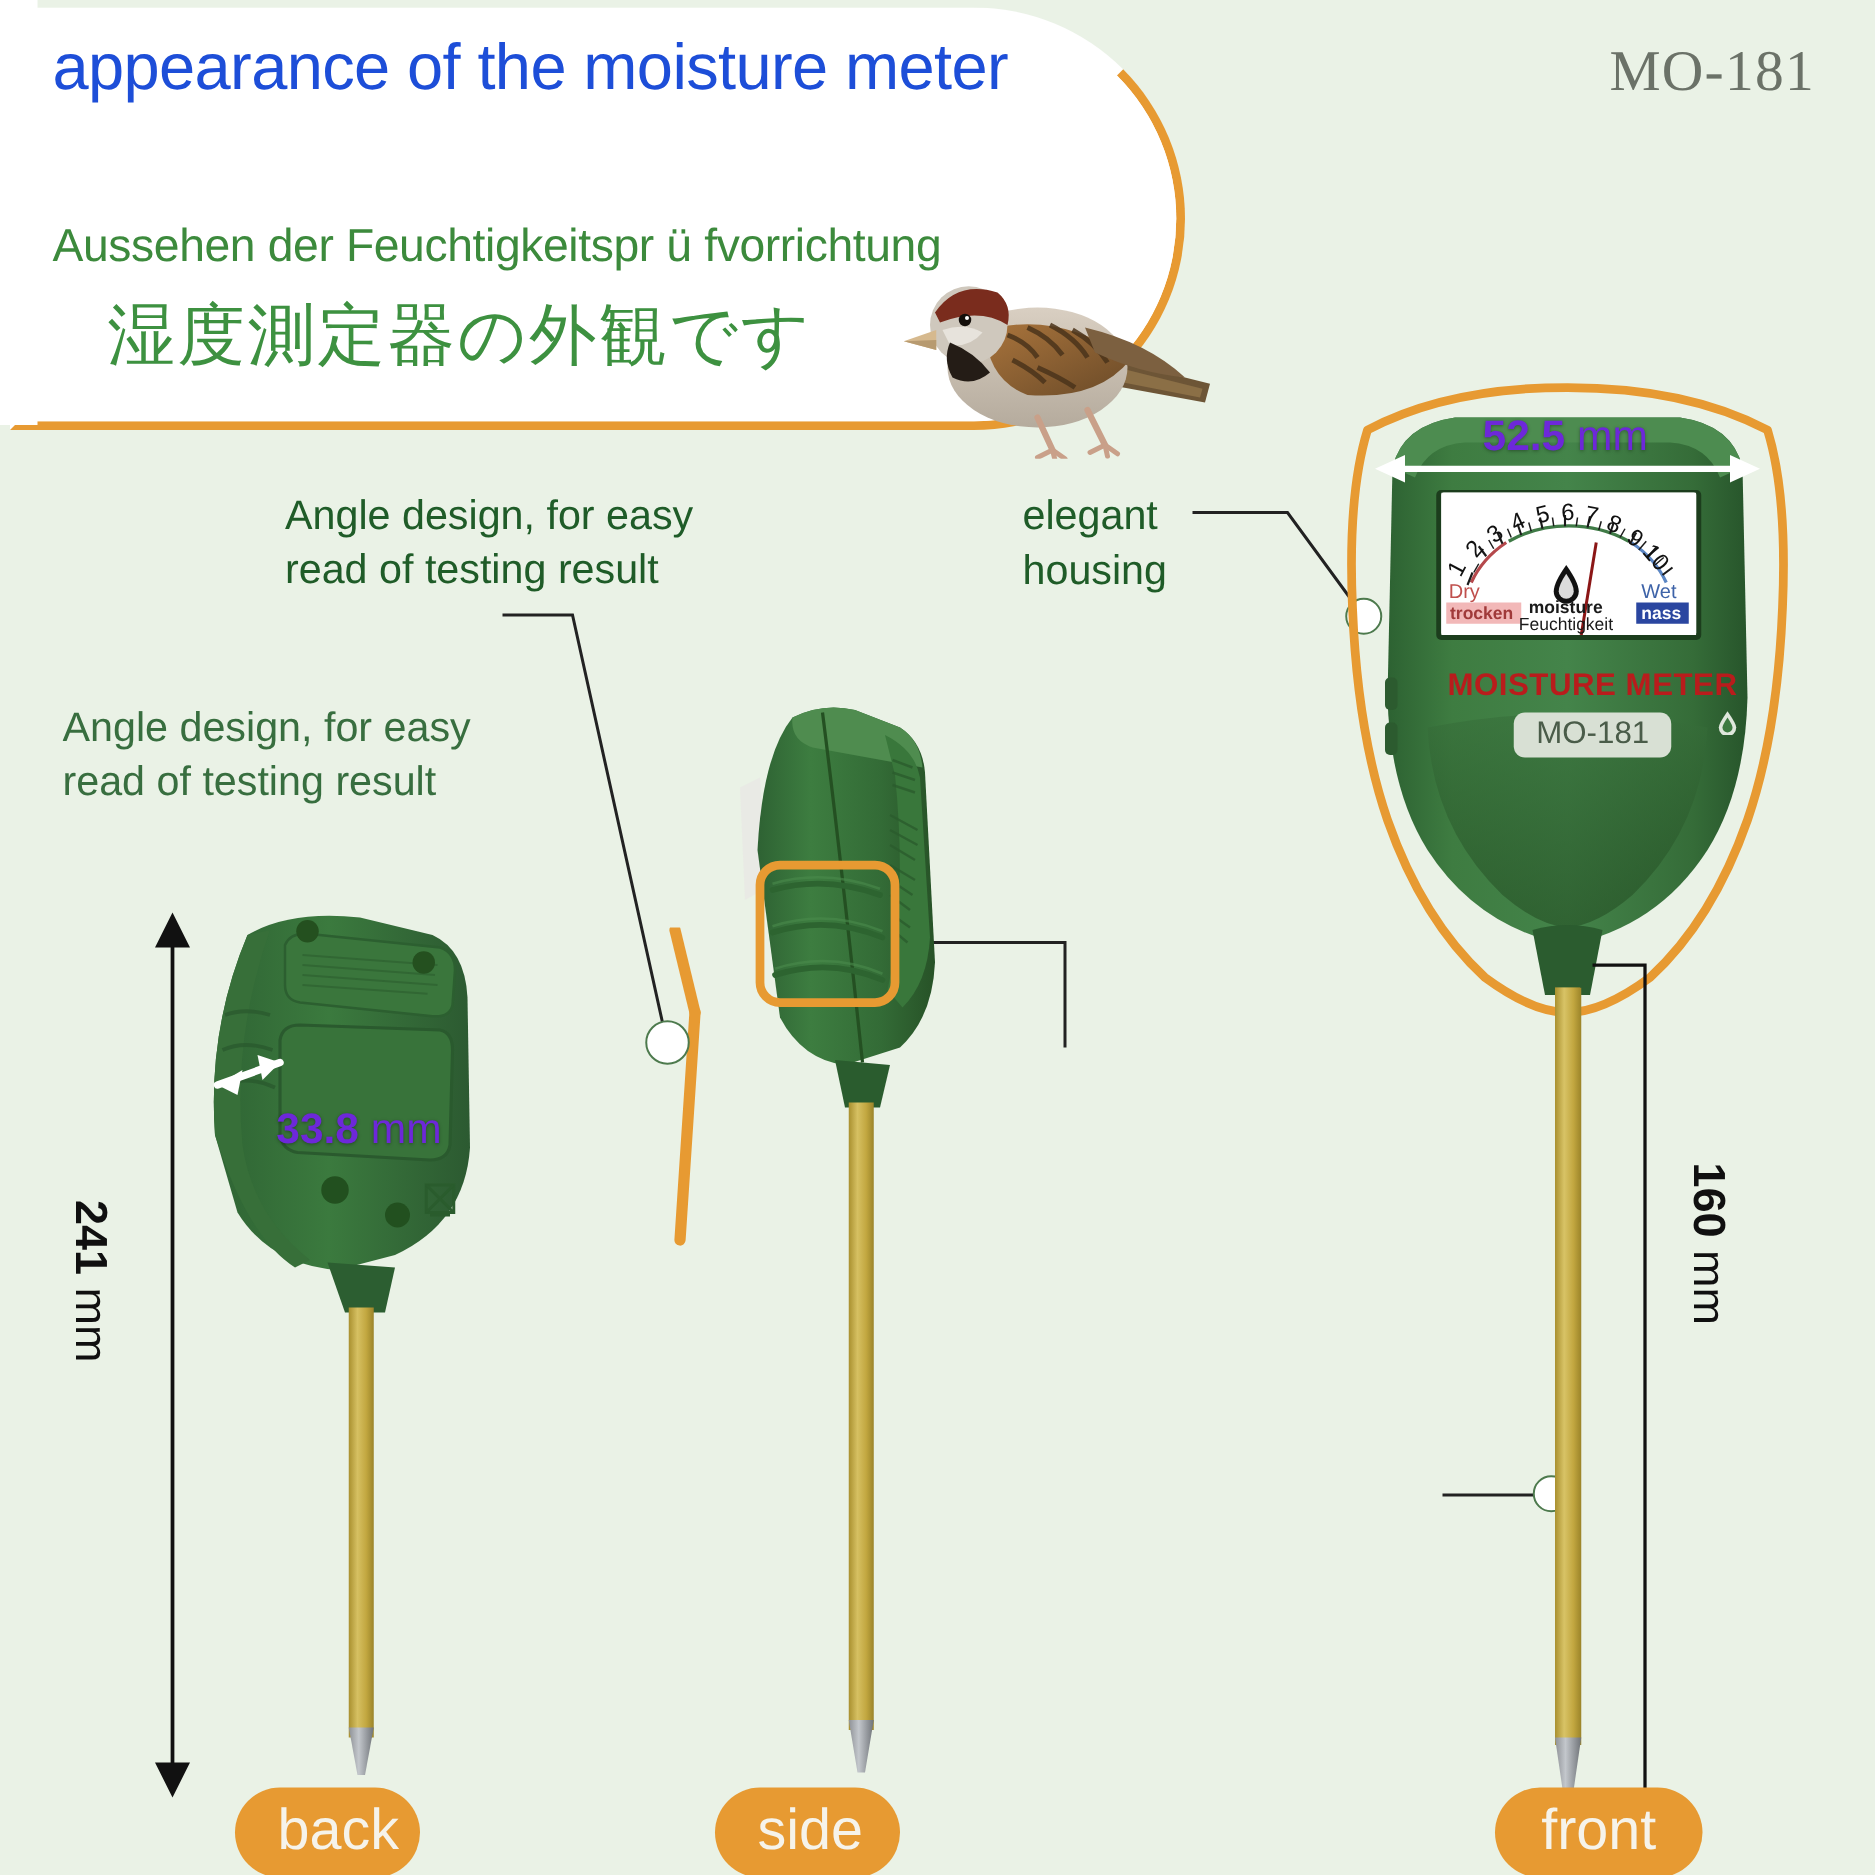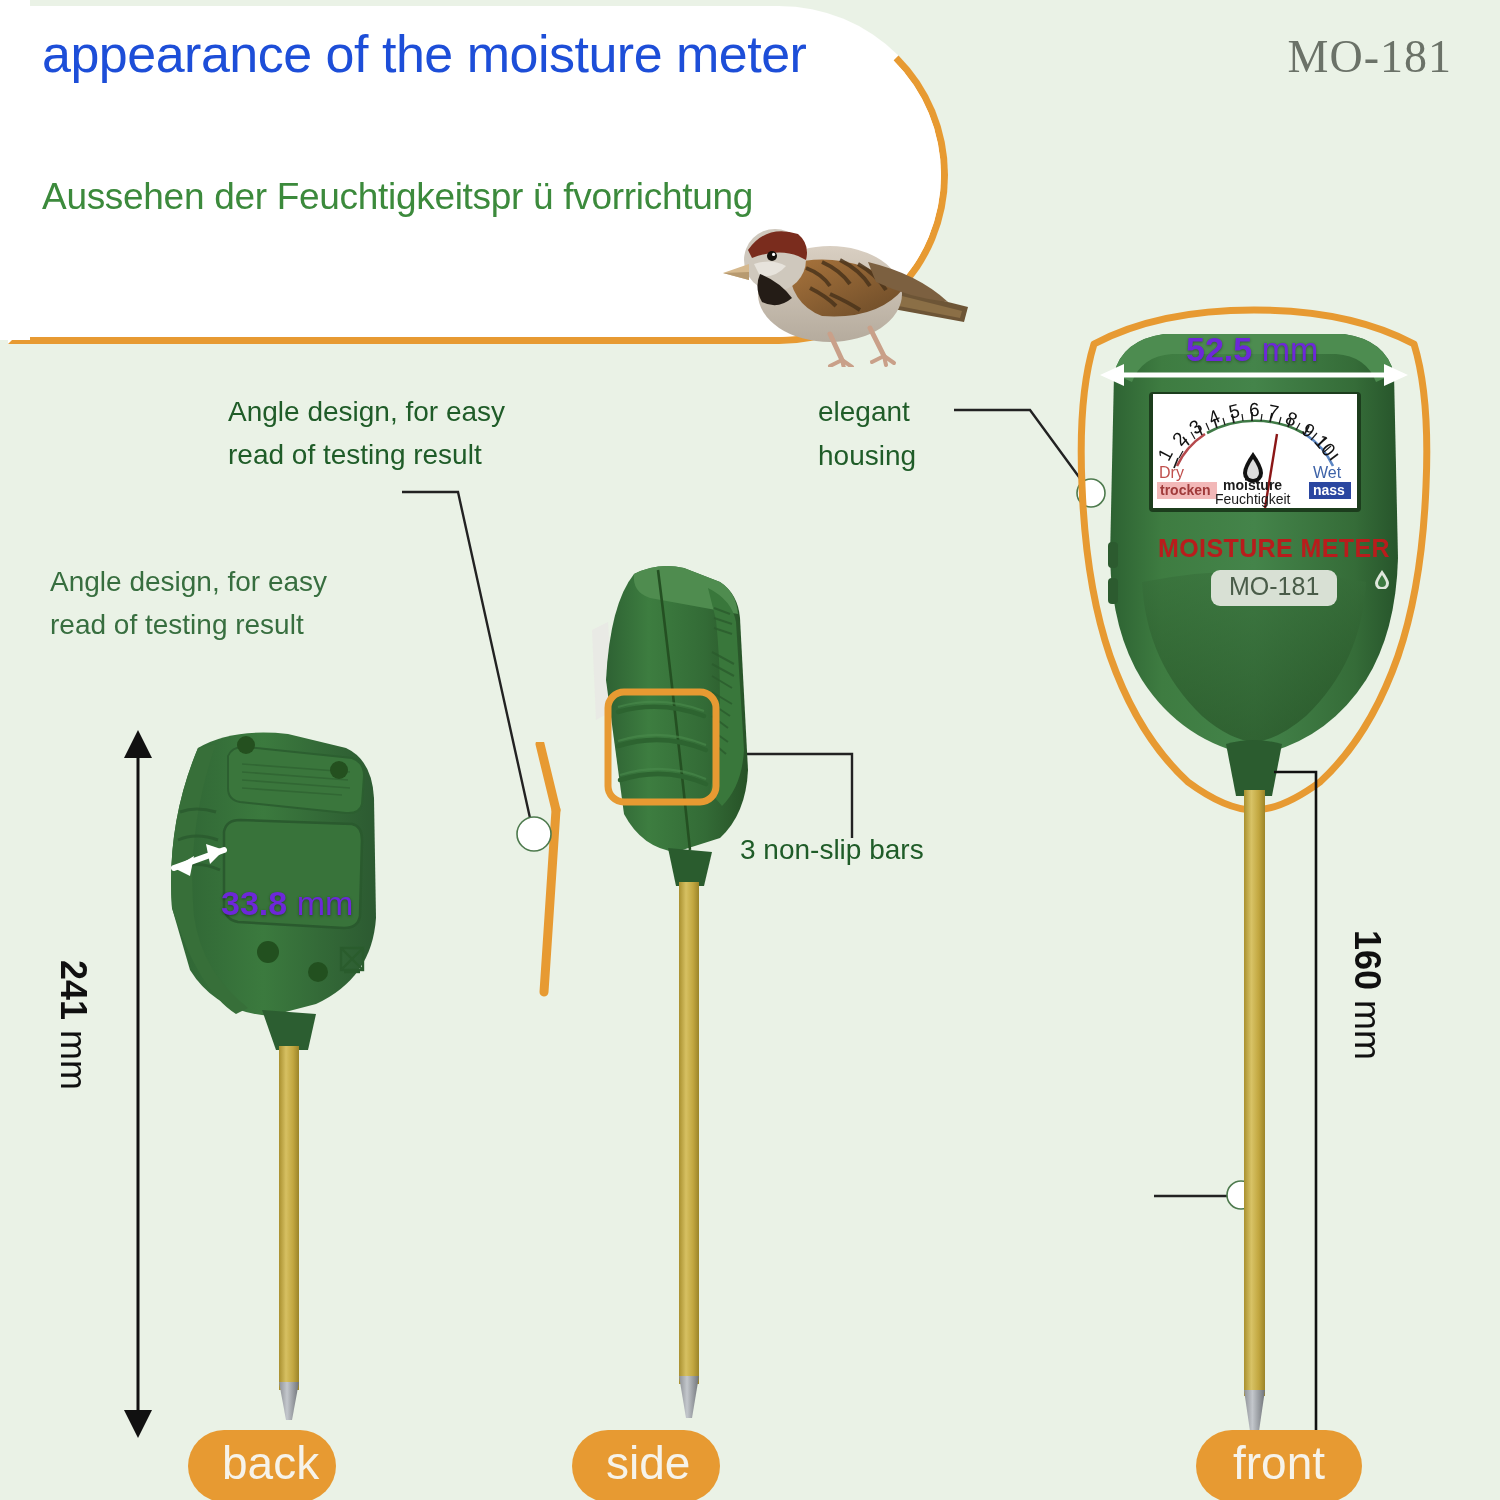--- a/index.html
+++ b/index.html
@@ -55,21 +55,21 @@
     font-size: 46px; color: #6b7268; letter-spacing: 1px; z-index: 7;
   }
 
   
   .bird { position: absolute; left: 718px; top: 212px; width: 260px; height: 155px; z-index: 8; }
 
   
   .note {
     position: absolute;
     color: #1f5c28;
-    font-size: 28px;
+    font-size: 33px;
     line-height: 43px;
     font-weight: 400;
     white-space: pre-line;
   }
   .note-ghost { opacity: .88; }
   .note-clip {
     position: absolute;
     overflow: hidden;
   }
 
@@ -105,20 +105,21 @@
 <div class="stage">
 
   <div class="banner">
     <div class="banner-inner"></div>
   </div>
   <div class="banner-white-patch"></div>
 
   <div class="title-en">appearance
 of the moisture meter</div>
   <div class="title-de">Aussehen der Feuchtigkeitspr ü fvorrichtung</div>
+  <div class="title-jp">湿度測定器の外観です</div>
   <div class="model-top">MO-181</div>
 
   <svg class="bird" viewBox="0 0 260 155">
     <defs>
       <linearGradient id="bodyG" x1="0" y1="0" x2="0" y2="1">
         <stop offset="0" stop-color="#d9cfc2"></stop>
           <stop offset="1" stop-color="#b5ab9d"></stop>
       </linearGradient>
       <linearGradient id="wingG" x1="0" y1="0" x2="1" y2="1">
         <stop offset="0" stop-color="#a9743c"></stop>
@@ -183,21 +184,20 @@
 
   <div class="note" style="left:818px; top:390px; width:300px; line-height:44px;">elegant
 housing</div>
   <svg class="leader" style="left:952px; top:400px; width:150px; height:110px;" viewBox="0 0 150 110">
     <path d="M2 10 L78 10 L138 92" stroke="#222" stroke-width="2.4" fill="none"></path>
   </svg>
   <svg class="leader" style="left:1072px; top:474px; width:38px; height:38px;" viewBox="0 0 38 38">
     <circle cx="19" cy="19" r="14" fill="#ffffff" stroke="#4d7a4d" stroke-width="1.6"></circle>
   </svg>
 
-  <div class="note" style="left:740px; top:828px; width:420px;">3  non-slip bars</div>
   <svg class="leader" style="left:700px; top:742px; width:180px; height:100px;" viewBox="0 0 180 100">
     <path d="M2 12 L152 12 L152 96" stroke="#222" stroke-width="2.4" fill="none"></path>
   </svg>
   <svg class="leader" style="left:682px; top:736px; width:38px; height:38px;" viewBox="0 0 38 38">
     <circle cx="19" cy="19" r="15" fill="#ffffff"></circle>
   </svg>
 
   <svg class="leader" style="left:1152px; top:1178px; width:120px; height:36px;" viewBox="0 0 120 36">
     <path d="M2 18 L78 18" stroke="#222" stroke-width="2.4" fill="none"></path>
   </svg>

